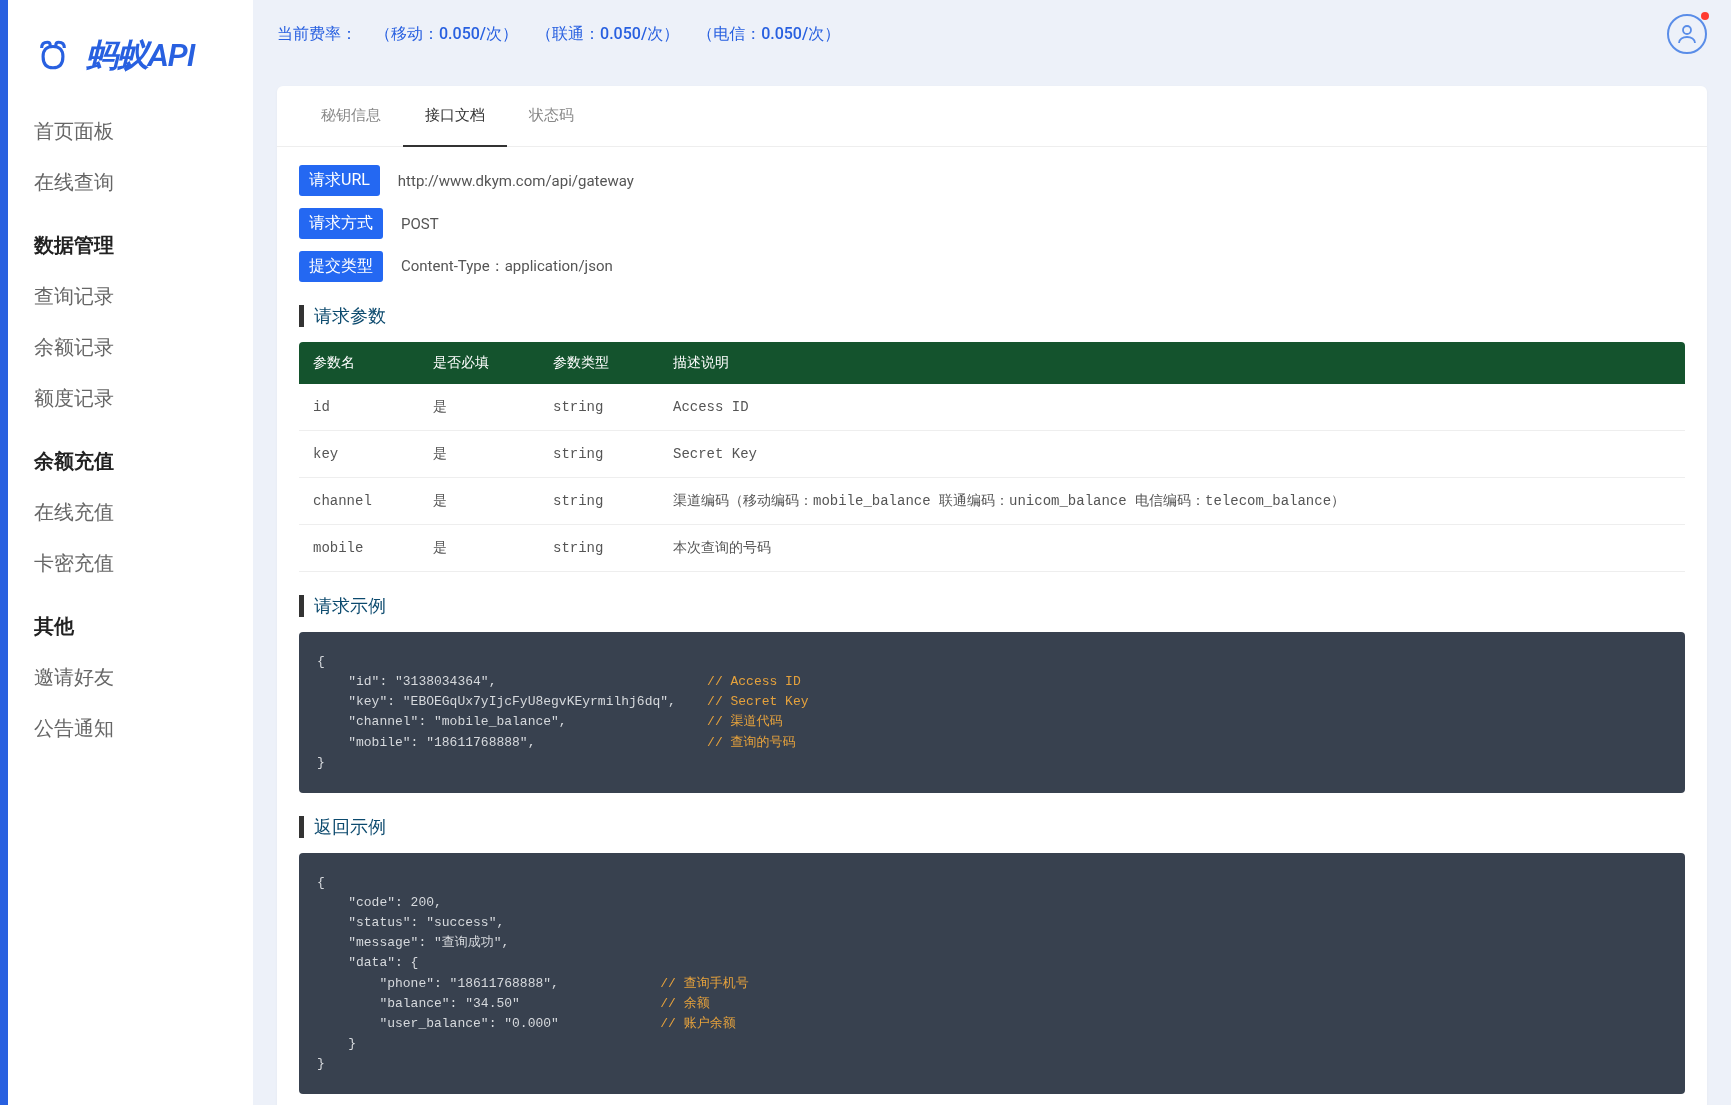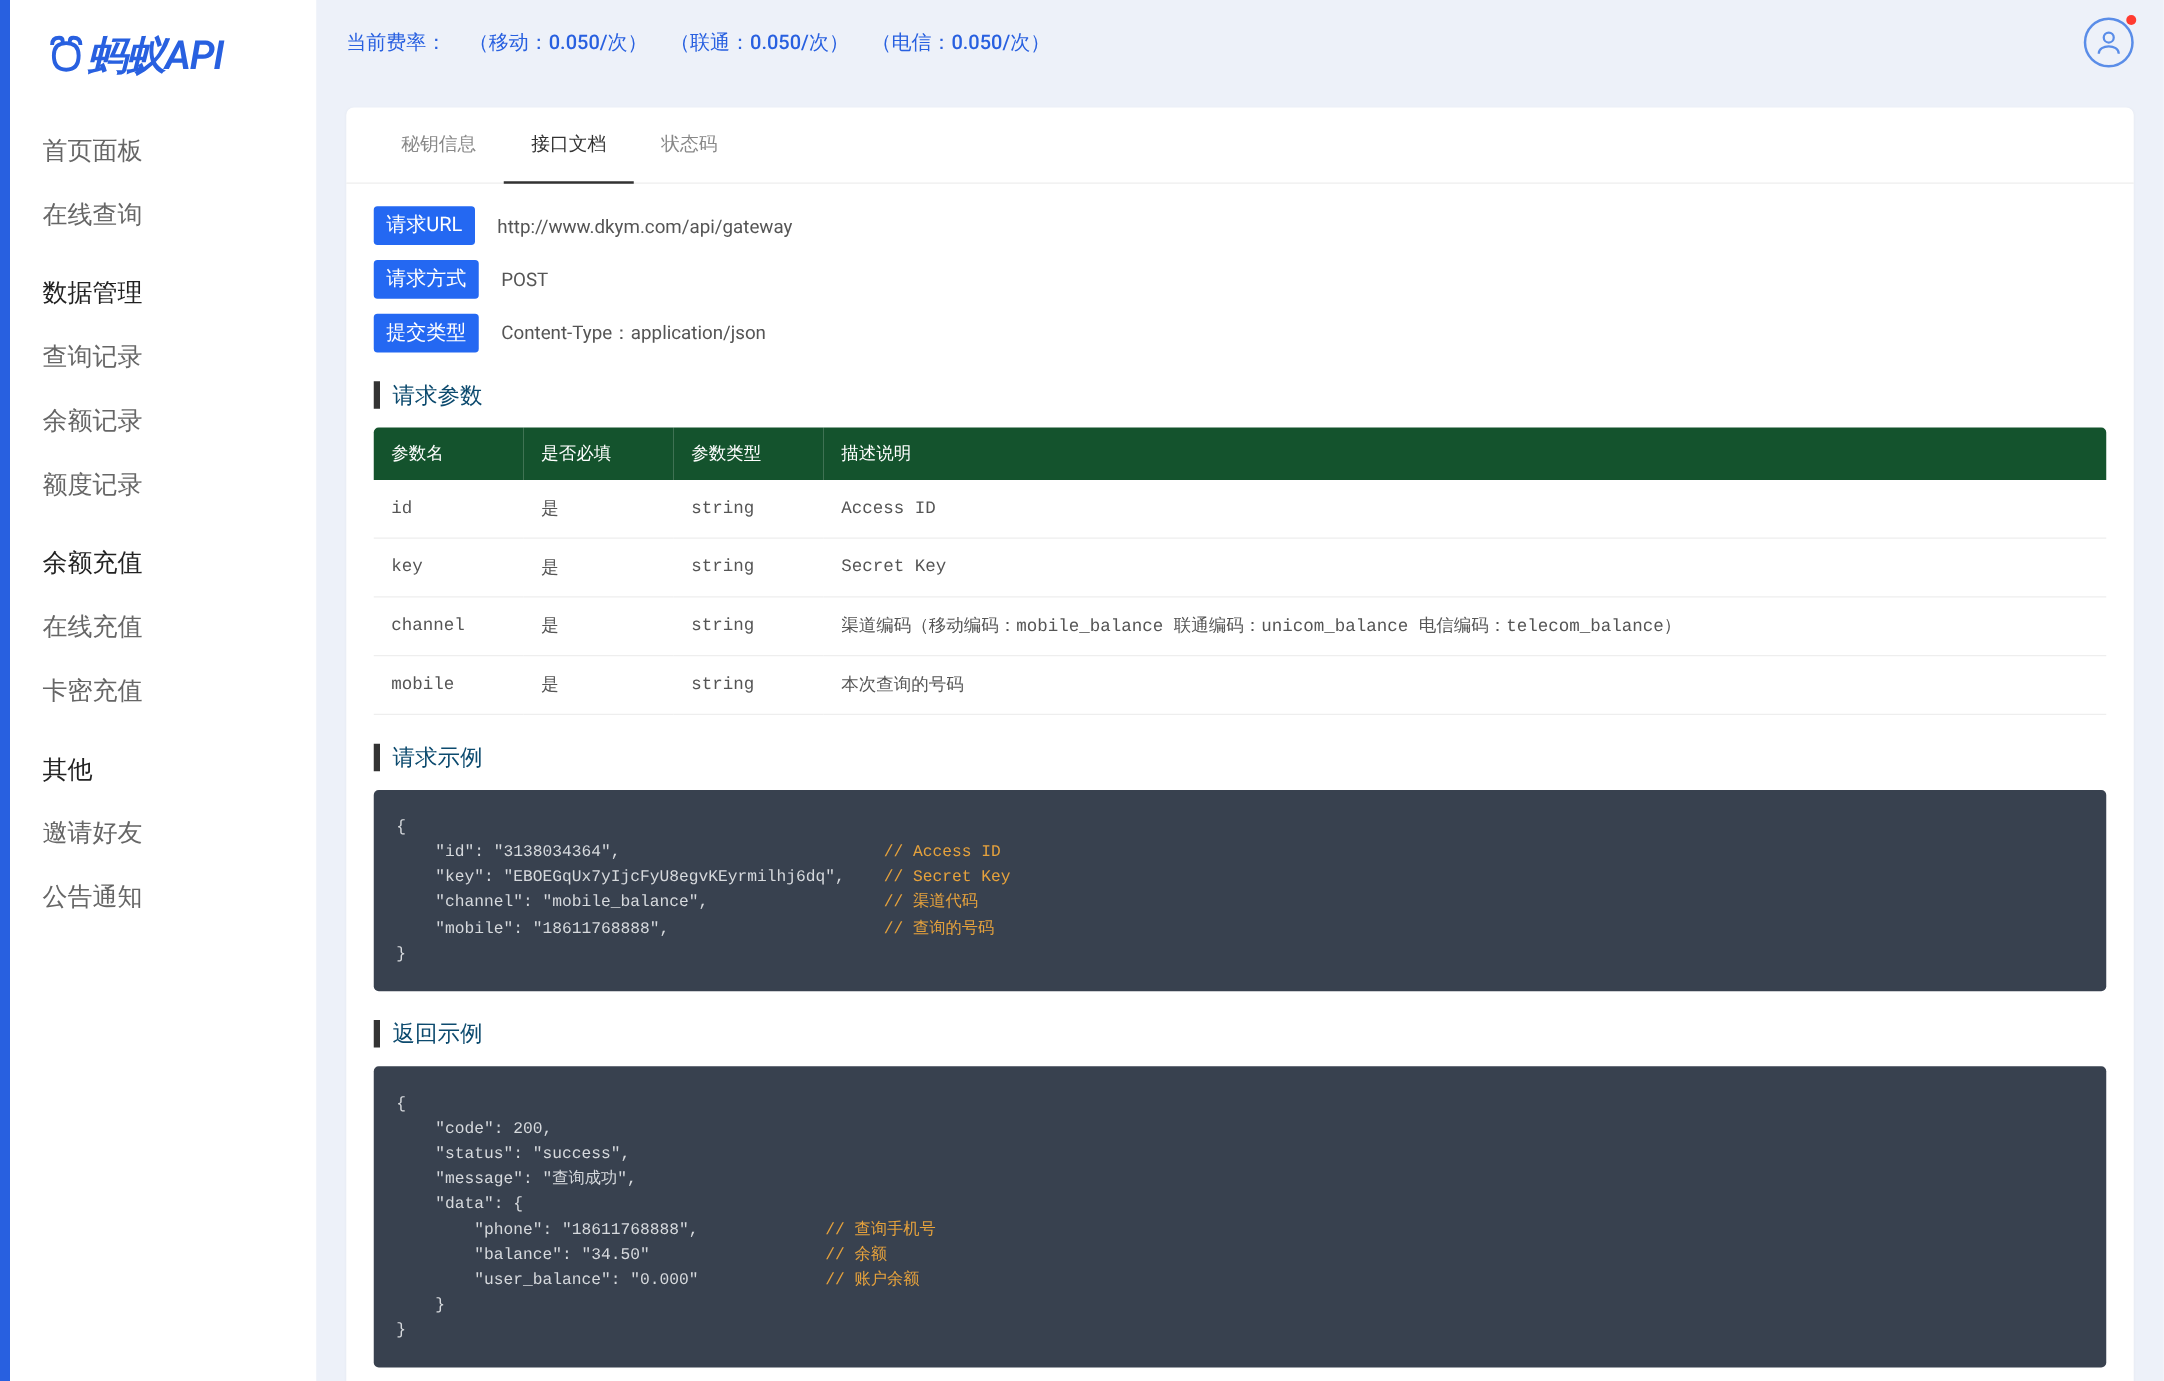--- a/index.html
+++ b/index.html
@@ -1,25 +1,25 @@
 <!DOCTYPE html>
 <html><head>
 <meta charset="utf-8">
 <style>
 * { margin: 0; padding: 0; box-sizing: border-box; }
 body { font-family: -apple-system, BlinkMacSystemFont, "Segoe UI", Roboto, "Helvetica Neue", Arial, sans-serif; font-size: 14px; color: #333; background: #edf1f9; }
 .app { display: flex; min-height: 100vh; }
 .left-rail { width: 8px; background: #2860e0; }
 .sidebar { width: 245px; background: #fff; flex-shrink: 0; }
-.logo { display: flex; align-items: center; gap: 0; padding: 23px 28px 28px; }
+.logo { display: flex; align-items: center; gap: 16px; padding: 34px 28px 28px; }
 .logo-icon { width: 34px; height: 34px; color: #2860e0; }
 .logo-text { font-size: 32px; font-weight: 600; color: #2860e0; letter-spacing: -1px; font-style: italic; }
 .nav { padding: 0 26px; }
 .nav-item { display: block; padding: 12px 0; color: #666; font-size: 20px; cursor: pointer; }
-.nav-item.header { color: #222; font-weight: 400; padding-top: 24px; }
+.nav-item.header { color: #222; font-weight: 700; padding-top: 24px; }
 .main { flex: 1; display: flex; flex-direction: column; }
 .topbar { height: 68px; display: flex; align-items: center; padding: 0 24px; }
 .rate-text { color: #2860e0; font-size: 16px; font-weight: 500; }
 .rate-text .gap { display:inline-block; width: 18px; }
 .avatar-wrap { margin-left: auto; position: relative; }
 .avatar { width: 40px; height: 40px; border-radius: 50%; border: 2px solid #5a8de8; display:flex; align-items:center; justify-content:center; color:#5a8de8; cursor:pointer; }
 .avatar-dot { position:absolute; top:-2px; right:-2px; width:8px; height:8px; background:#ff3b30; border-radius:50%; }
 .content-card { margin: 18px 24px; background:#fff; border-radius: 6px; box-shadow: 0 1px 3px rgba(0,0,0,0.04); padding-bottom: 30px; }
 .tabs { display:flex; border-bottom: 1px solid #eee; padding: 0 22px; }
 .tab { padding: 20px 22px; color:#888; font-size:15px; cursor:pointer; }

